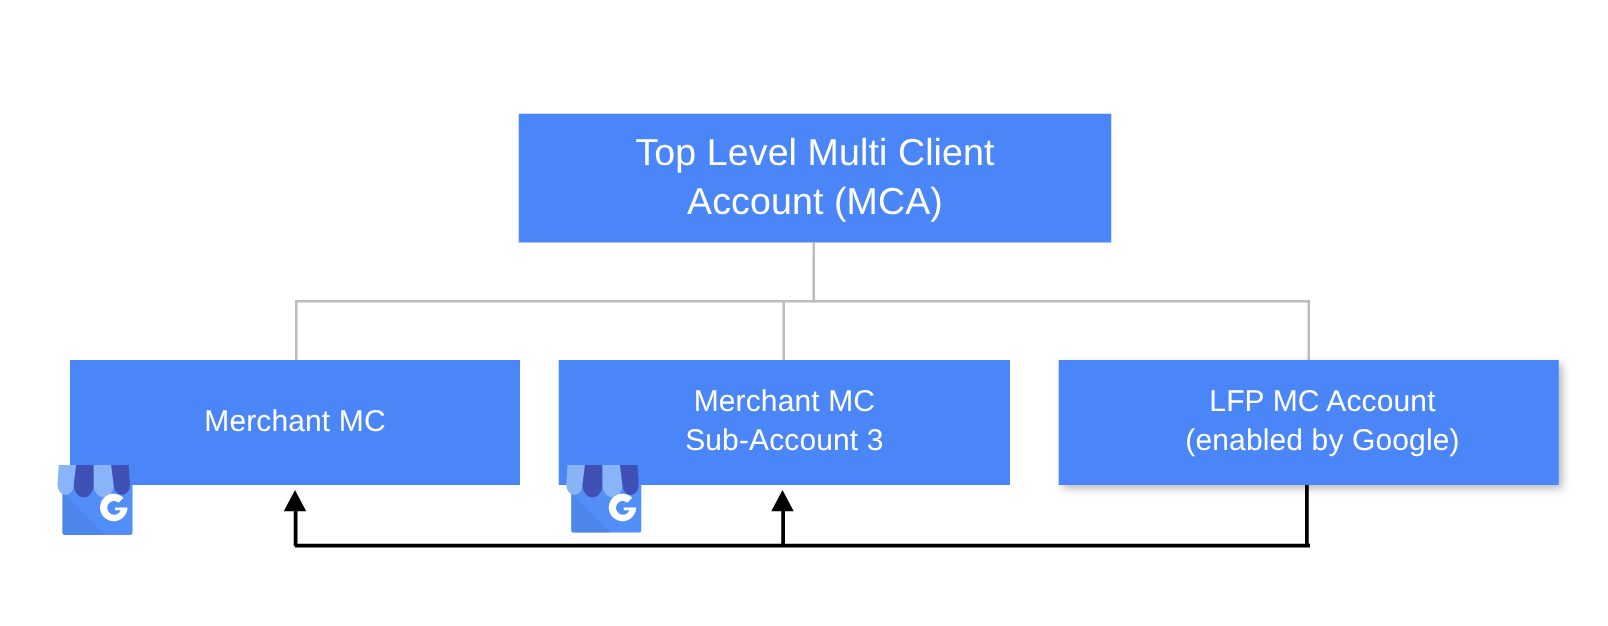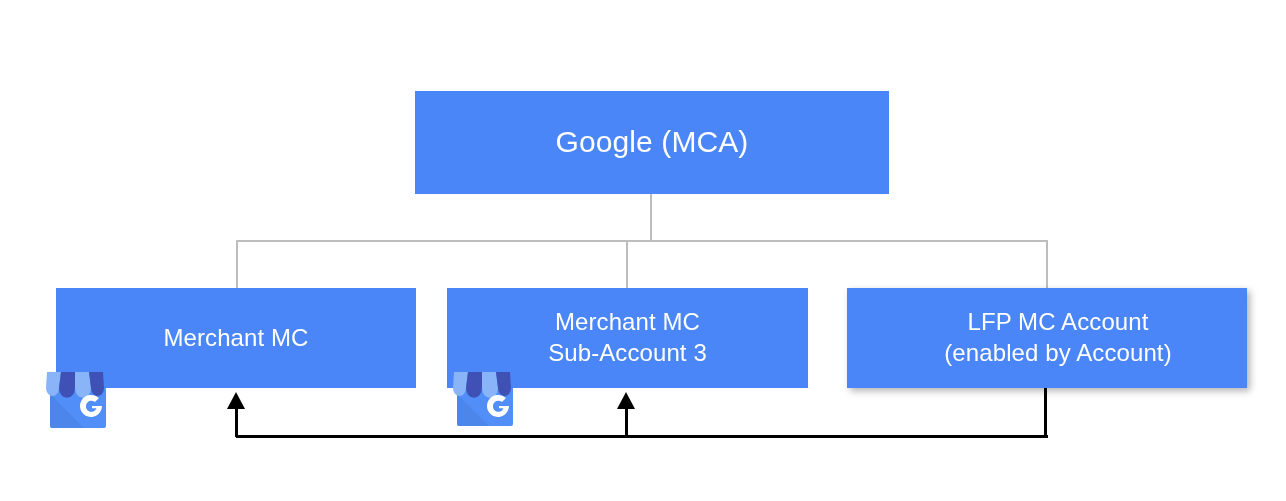--- a/index.html
+++ b/index.html
@@ -174,35 +174,36 @@
   <div class="conn" id="conn-drop3"></div>
 
   <div class="flow" id="flow-bus"></div>
   <div class="flow" id="flow-riser-right"></div>
   <div class="flow" id="flow-riser-1"></div>
   <div class="flow" id="flow-riser-2"></div>
   <div class="arrowhead" id="arrow-1"></div>
   <div class="arrowhead" id="arrow-2"></div>
 
   <div class="node" id="node-root">
-    <span class="line2">Google (MCA)</span>
+    <span class="line1">Top Level Multi Client</span>
+    <span class="line2">Account (MCA)</span>
   </div>
 
   <div class="node" id="node-sub1">
     <span class="line1">Merchant MC</span>
   </div>
 
   <div class="node" id="node-sub2">
     <span class="line1">Merchant MC</span>
     <span class="line2">Sub-Account 3</span>
   </div>
 
   <div class="node" id="node-lfp">
     <span class="line1">LFP MC Account</span>
-    <span class="line2">(enabled by Account)</span>
+    <span class="line2">(enabled by Google)</span>
   </div>
 
   <svg class="gmb-icon" id="gmb-icon-1" viewBox="0 0 72 68">
     <path d="M8 24 H64 V62 A2 2 0 0 1 62 64 H10 A2 2 0 0 1 8 62 Z" fill="#518ef8"></path>
     <path d="M8 30 L42 64 H10 A2 2 0 0 1 8 62 Z" fill="#4a7fe0" opacity="0.55"></path>
     <path d="M5 8 H19 L17 24 A6.5 8 0 0 1 4 24 Z" fill="#8ab4f8"></path>
     <path d="M19 8 H33 L33 24 A6.5 8 0 0 1 17 24 Z" fill="#3f51b5"></path>
     <path d="M33 8 H47 L49 24 A6.5 8 0 0 1 33 24 Z" fill="#8ab4f8"></path>
     <path d="M47 8 H61 L62 24 A6.5 8 0 0 1 49 24 Z" fill="#3f51b5"></path>
     <path d="M50 42 h10 a11 11 0 1 1 -3.2 -7.8 l-3.9 3.9 a5.5 5.5 0 1 0 1.6 6.1 h-4.5 z" fill="#ffffff"></path>

